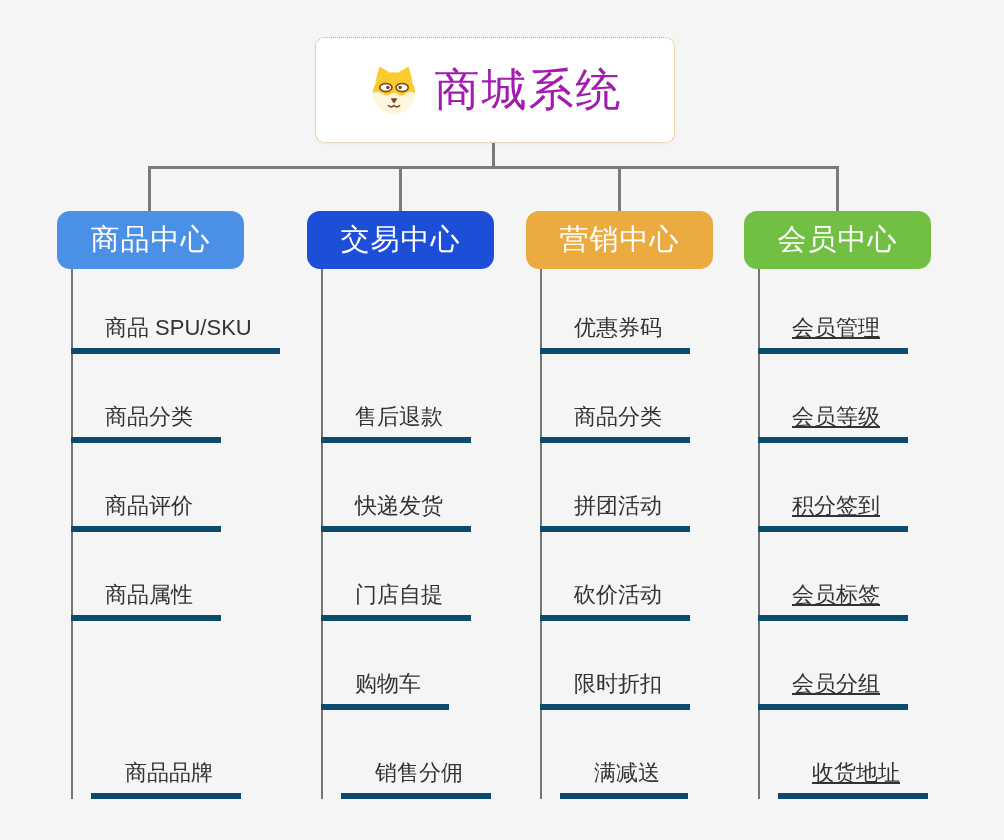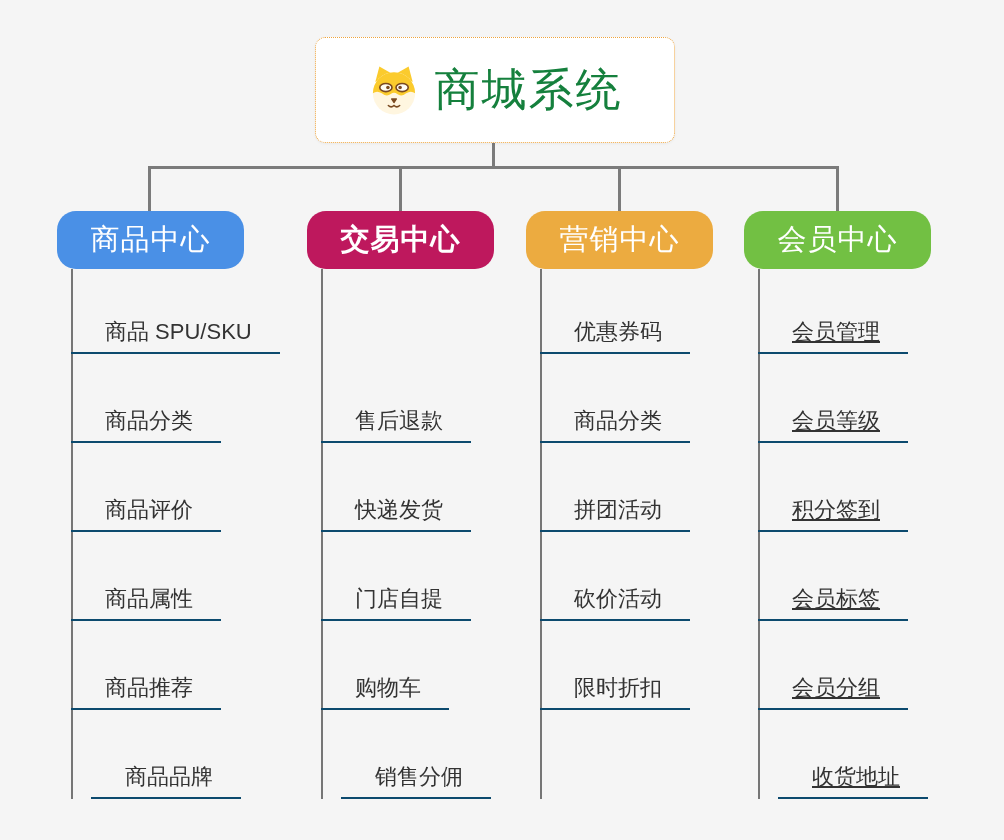--- a/index.html
+++ b/index.html
@@ -14,32 +14,32 @@
   .drop1{left:148px;} .drop2{left:399px;} .drop3{left:618px;} .drop4{left:836px;}
 
   
   .root{position:absolute;left:315px;top:37px;width:360px;height:106px;box-sizing:border-box;
         background:#ffffff;border:1px dotted #efa53e;border-radius:10px;
         display:flex;align-items:center;justify-content:center;gap:15px;
         box-shadow:0 1px 3px rgba(0,0,0,.05);cursor:pointer;}
   .root-title{font-size:45px;letter-spacing:2px;color:#f2a93c;white-space:nowrap;}
 
   
-  .branch{position:absolute;top:211px;width:187px;height:58px;border-radius:19px;
+  .branch{position:absolute;top:211px;width:187px;height:58px;border-radius:13px;
           display:flex;align-items:center;justify-content:center;
           color:#ffffff;font-size:29px;letter-spacing:1px;cursor:pointer;}
   .b1{left:57px;} .b2{left:307px;} .b3{left:526px;} .b4{left:744px;}
 
   
   .vline{position:absolute;top:269px;width:2px;height:530px;background:#767676;}
   .v1{left:71px;} .v2{left:321px;} .v3{left:540px;} .v4{left:758px;}
 
   
   .leaf{position:absolute;height:46px;box-sizing:border-box;
-        border-bottom:2px solid #0c4a6e;padding:0 28px 5px 34px;
+        border-bottom:6px solid #0c4a6e;padding:0 28px 5px 34px;
         display:flex;align-items:flex-end;white-space:nowrap;
         font-size:22px;color:#333333;cursor:pointer;}
   .c1{left:71px;} .c2{left:321px;} .c3{left:540px;} .c4{left:758px;text-decoration:underline;}
   .r1{top:308px;} .r2{top:397px;} .r3{top:486px;} .r4{top:575px;} .r5{top:664px;} .r6{top:753px;margin-left:20px;}
 </style>
 </head>
 <body>
 
 <div class="canvas">
 
@@ -56,59 +56,59 @@
       <polygon points="55,22 50,3 36,11" fill="#FBCB2D"></polygon>
       <circle cx="32" cy="36" r="26" fill="#FFF6E0"></circle>
       <path d="M6 36 A26 26 0 0 1 58 36 Q53 32 47 36 Q41 41 36 37 Q32 34 28 37 Q23 41 17 36 Q11 32 6 36 Z" fill="#FBCB2D"></path>
       <ellipse cx="22" cy="29" rx="7.5" ry="5" fill="#FFFDF5" stroke="#7A4A21" stroke-width="2"></ellipse>
       <ellipse cx="42" cy="29" rx="7.5" ry="5" fill="#FFFDF5" stroke="#7A4A21" stroke-width="2"></ellipse>
       <circle cx="24.5" cy="29" r="2.2" fill="#7A4A21"></circle>
       <circle cx="39.5" cy="29" r="2.2" fill="#7A4A21"></circle>
       <path d="M29 43 h6 l-3 4.5 z" fill="#7A4A21" stroke="#7A4A21" stroke-width="1.5" stroke-linejoin="round"></path>
       <path d="M25 51 Q28.5 54.5 32 51 Q35.5 54.5 39 51" fill="none" stroke="#7A4A21" stroke-width="1.8" stroke-linecap="round"></path>
     </svg>
-    <span class="root-title" style="color: #15803d;">商城系统</span>
+    <span class="root-title" style="color: #a21caf;">商城系统</span>
   </div>
 
   <div class="branch b1" style="background-color: rgb(74, 144, 230);">
     <span>商品中心</span>
   </div>
-  <div class="branch b2" style="background-color: #be185d; font-weight: bold;">
+  <div class="branch b2" style="background-color: #1d4ed8;">
     <span>交易中心</span>
   </div>
   <div class="branch b3" style="background-color: rgb(236, 171, 64);">
     <span>营销中心</span>
   </div>
   <div class="branch b4" style="background-color: rgb(114, 192, 67);">
     <span>会员中心</span>
   </div>
 
   <div class="vline v1"></div>
   <div class="vline v2"></div>
   <div class="vline v3"></div>
   <div class="vline v4"></div>
 
   <div class="leaf c1 r1">商品 SPU/SKU</div>
   <div class="leaf c1 r2">商品分类</div>
   <div class="leaf c1 r3">商品评价</div>
   <div class="leaf c1 r4">商品属性</div>
-  <div class="leaf c1 r5">商品推荐</div>
   <div class="leaf c1 r6">商品品牌</div>
 
   <div class="leaf c2 r2">售后退款</div>
   <div class="leaf c2 r3">快递发货</div>
   <div class="leaf c2 r4">门店自提</div>
   <div class="leaf c2 r5">购物车</div>
   <div class="leaf c2 r6">销售分佣</div>
 
   <div class="leaf c3 r1">优惠券码</div>
   <div class="leaf c3 r2">商品分类</div>
   <div class="leaf c3 r3">拼团活动</div>
   <div class="leaf c3 r4">砍价活动</div>
   <div class="leaf c3 r5">限时折扣</div>
+  <div class="leaf c3 r6">满减送</div>
 
   <div class="leaf c4 r1">会员管理</div>
   <div class="leaf c4 r2">会员等级</div>
   <div class="leaf c4 r3">积分签到</div>
   <div class="leaf c4 r4">会员标签</div>
   <div class="leaf c4 r5">会员分组</div>
   <div class="leaf c4 r6">收货地址</div>
 
 </div>
 

